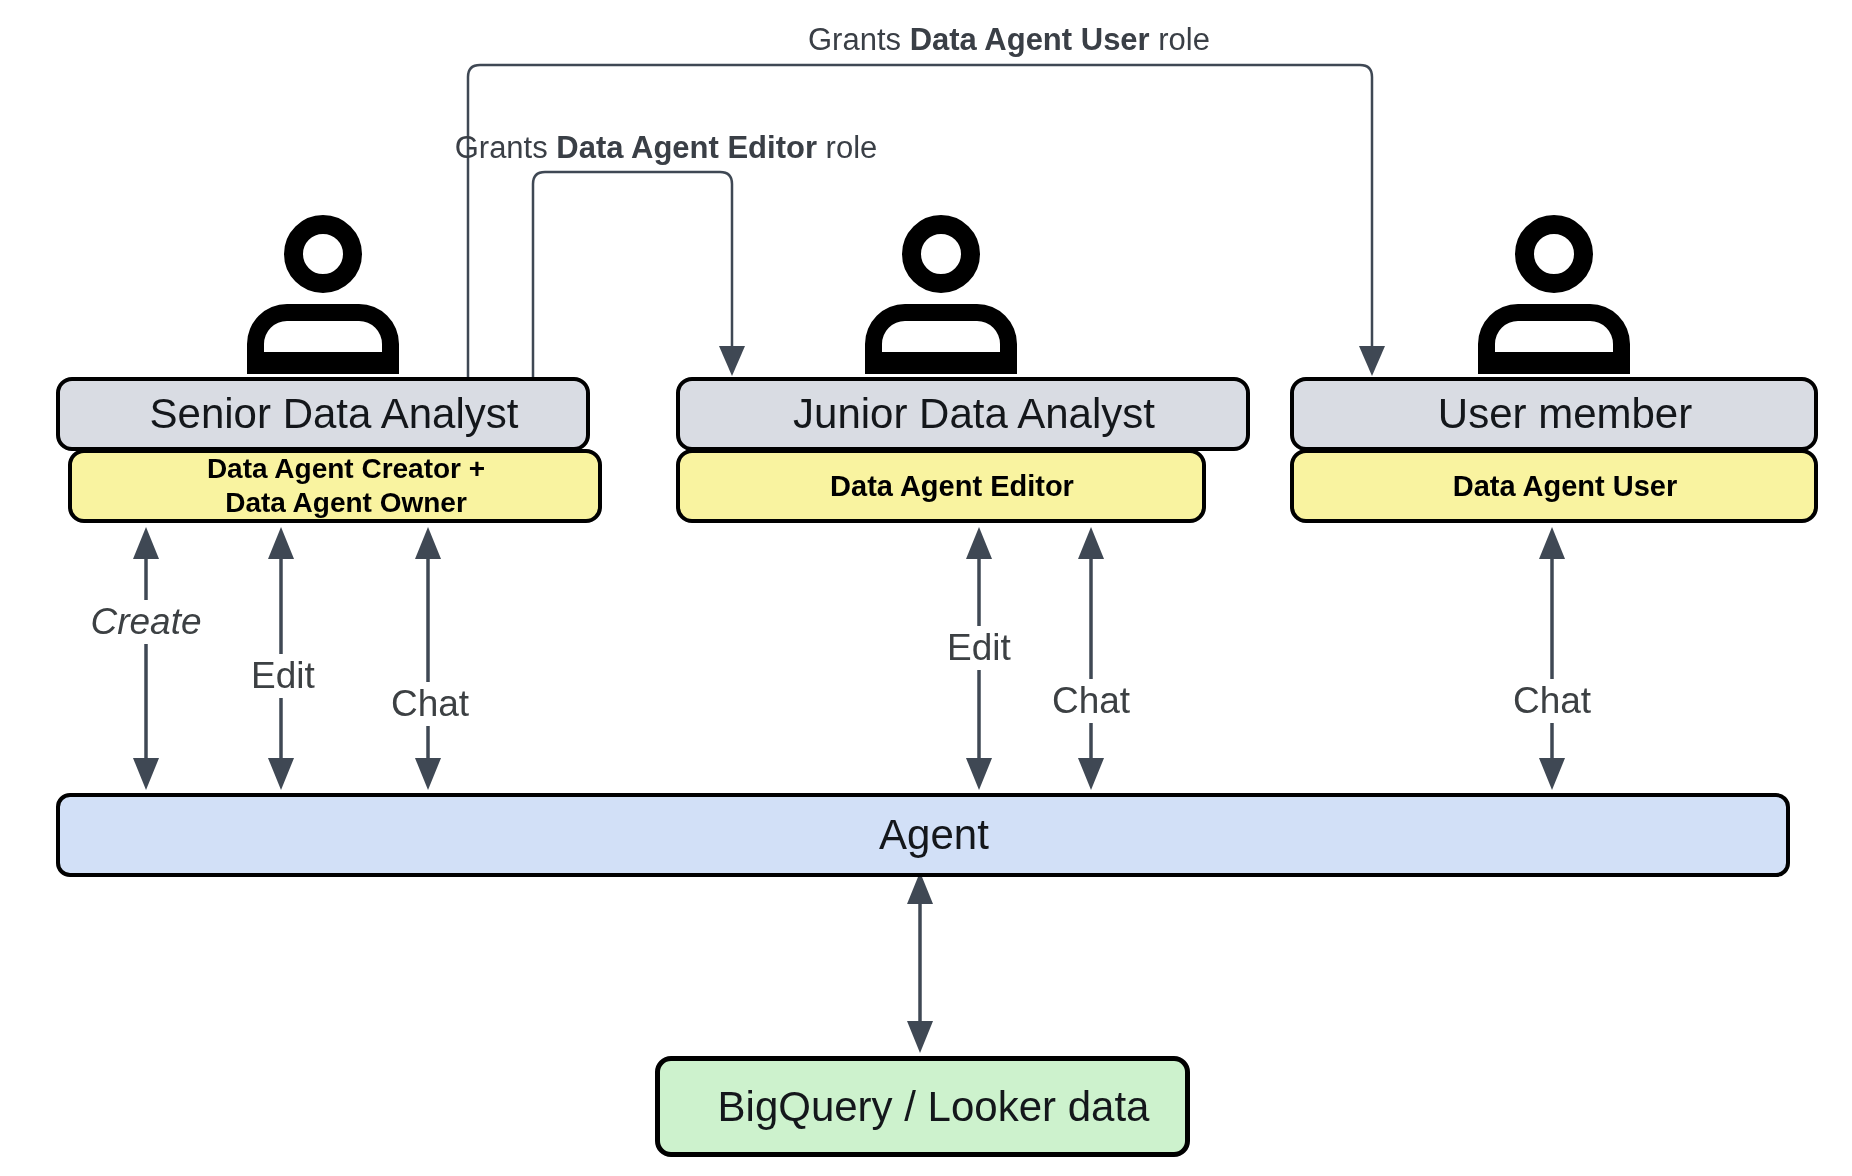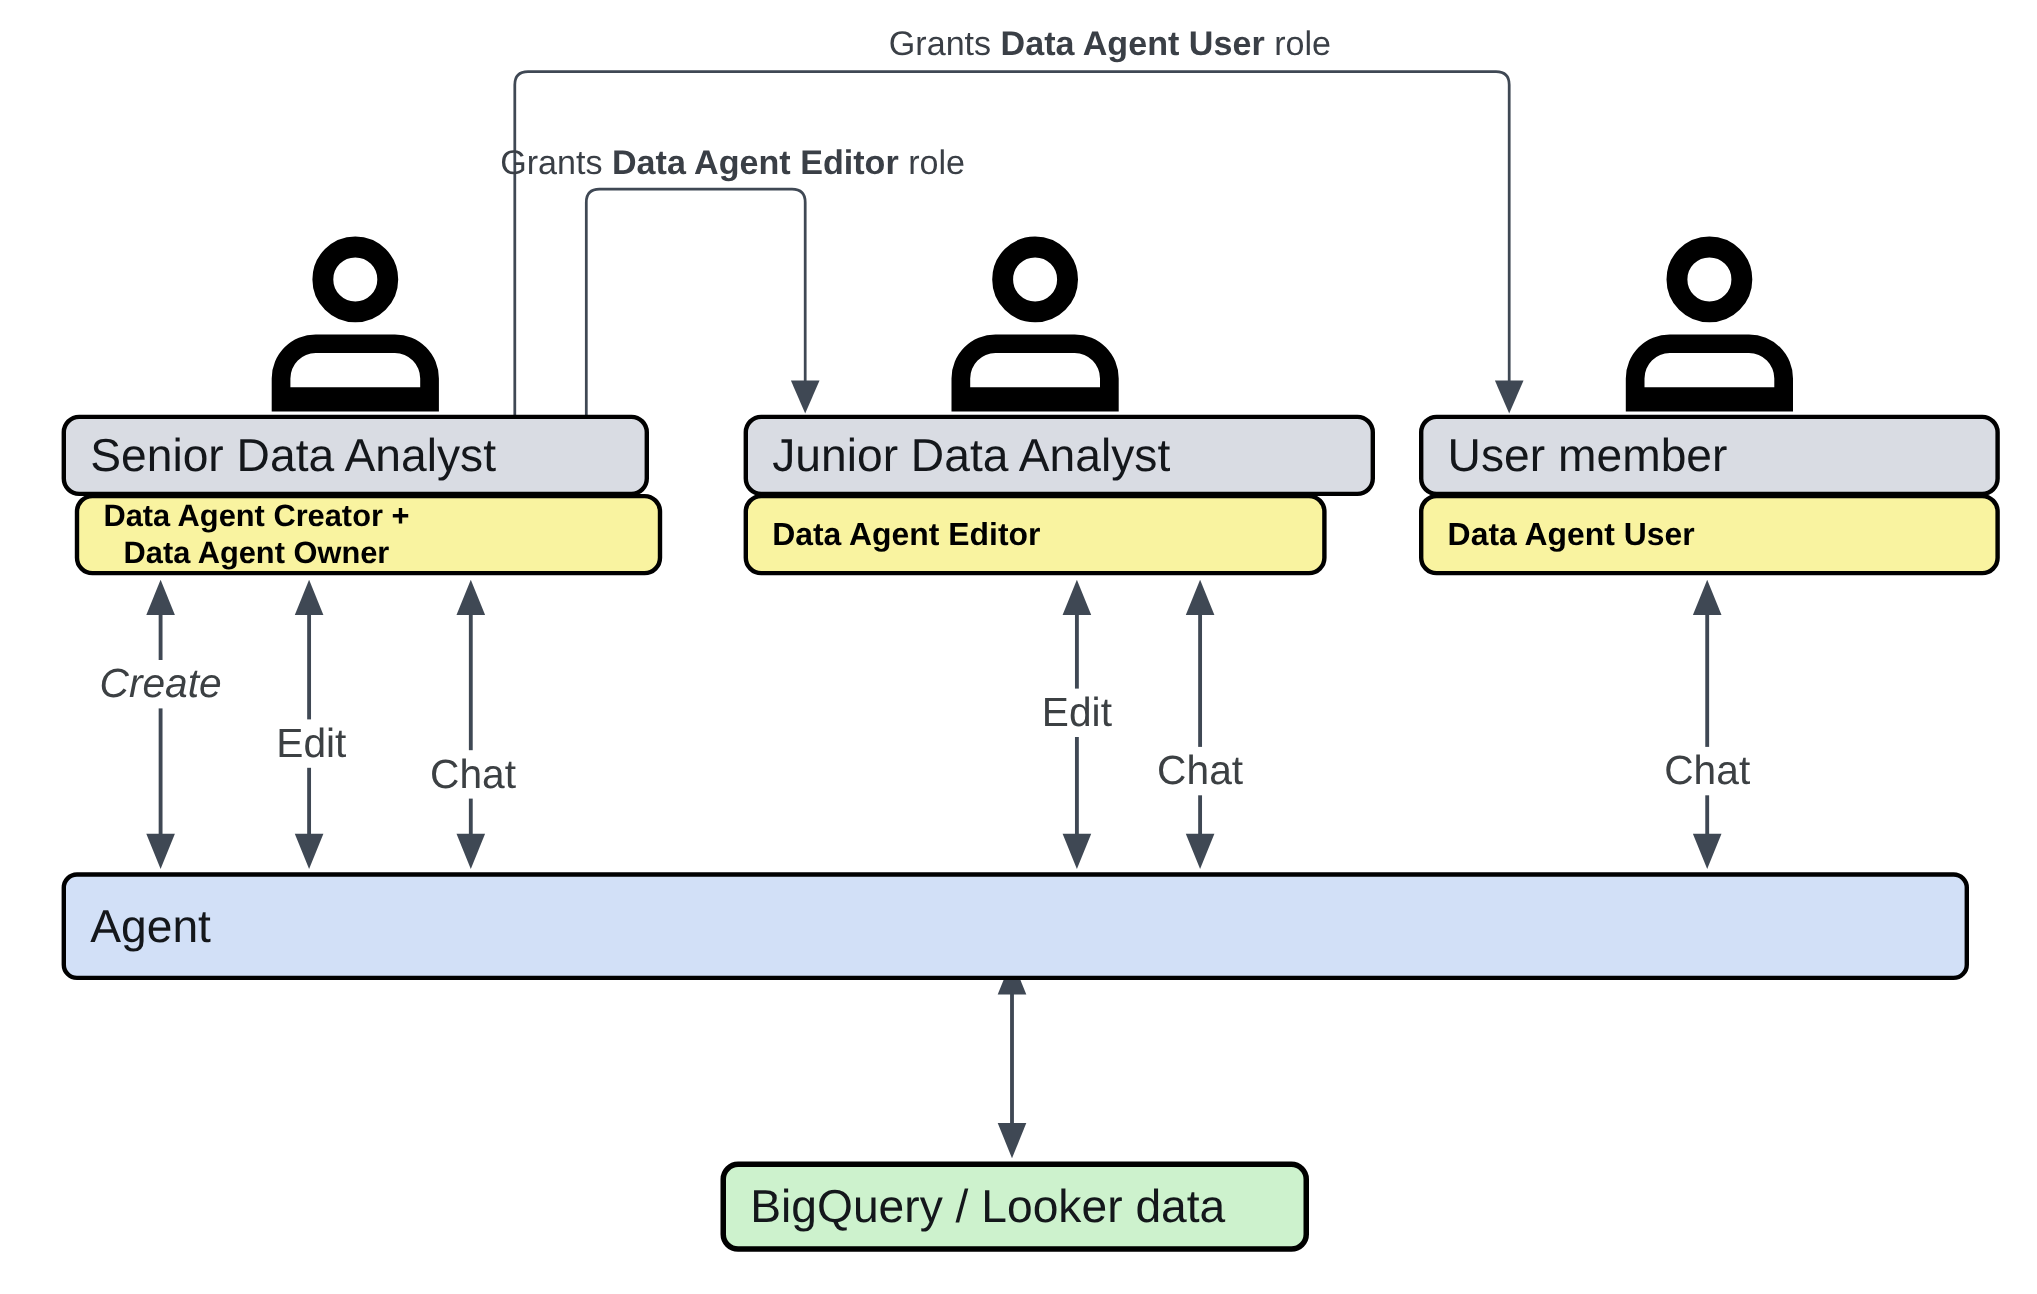--- a/index.html
+++ b/index.html
@@ -22,21 +22,21 @@
     font-family:"Liberation Sans", sans-serif;
   }
   #wires{position:absolute;left:0;top:0;z-index:1;}
   .cline{stroke:var(--arrow);stroke-width:2.5;fill:none;}
   .dline{stroke:var(--arrow);stroke-width:3.5;fill:none;}
   .ahead{fill:var(--arrow);stroke:none;}
 
   .box{
     position:absolute;box-sizing:border-box;z-index:2;
     border:4px solid var(--border);
-    display:flex;align-items:center;
+    display:flex;align-items:center;justify-content:center;
     text-align:center;color:var(--title-text);padding-left:22px;
   }
   .actor-title{background:var(--actor-fill);border-radius:16px;font-size:42px;}
   .actor-role{background:var(--role-fill);border-radius:16px;font-weight:bold;font-size:29px;line-height:34px;color:#000;}
   .agent-box{background:var(--agent-fill);border-radius:14px;font-size:42px;}
   .data-box{background:var(--datasource-fill);border-radius:16px;border-width:5px;font-size:42px;}
 
   .person{position:absolute;z-index:2;width:152px;height:160px;}
   .person .head{
     position:absolute;left:50%;top:0;transform:translateX(-50%);
@@ -147,25 +147,25 @@
       <span style="display:block;">Data Agent Owner</span>
     </span>
   </div>
   <div class="box actor-role" style="left:676px;top:449px;width:530px;height:74px;">
     <span>Data Agent Editor</span>
   </div>
   <div class="box actor-role" style="left:1290px;top:449px;width:528px;height:74px;">
     <span>Data Agent User</span>
   </div>
 
-  <div class="box agent-box" style="left:56px;top:793px;width:1734px;height:98px;">
+  <div class="box agent-box" style="left:56px;top:793px;width:1734px;height:84px;">
     <span>Agent</span>
   </div>
 
-  <div class="box data-box" style="left:655px;top:1056px;width:535px;height:82px;">
+  <div class="box data-box" style="left:655px;top:1056px;width:535px;height:101px;">
     <span>BigQuery / Looker data</span>
   </div>
 
   <div class="action-label" style="left:146px;top:622px;font-style:italic;">Create</div>
   <div class="action-label" style="left:283px;top:676px;">Edit</div>
   <div class="action-label" style="left:430px;top:704px;">Chat</div>
   <div class="action-label" style="left:979px;top:648px;">Edit</div>
   <div class="action-label" style="left:1091px;top:701px;">Chat</div>
   <div class="action-label" style="left:1552px;top:701px;">Chat</div>
 

